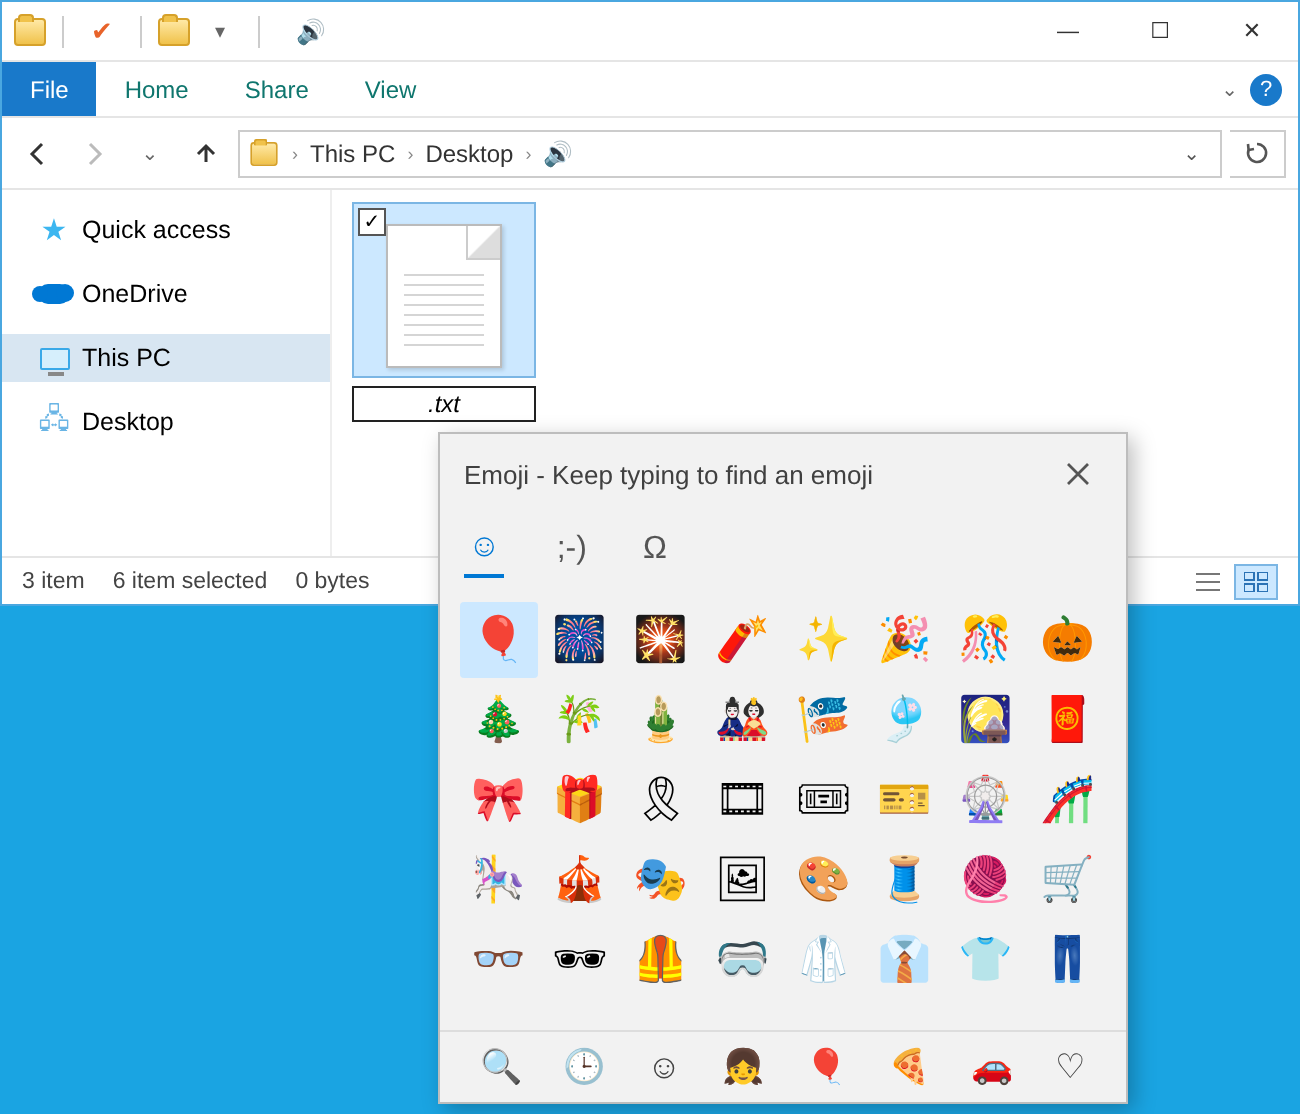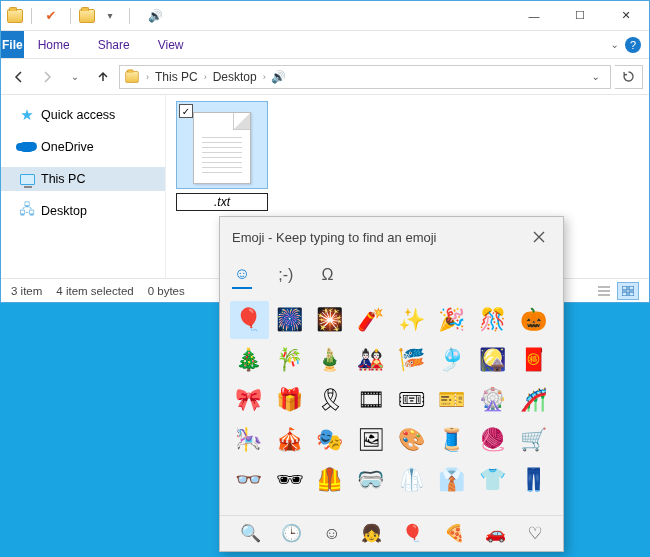--- a/index.html
+++ b/index.html
@@ -12,22 +12,22 @@
 .folder-ico::before { content:""; position:absolute; top:-3px; left:1px; width:6px; height:3px; background:#f0c24b; border:1px solid #d6a12a; border-bottom:none; border-radius:2px 2px 0 0;}
 .qat-sep { width:1px; height:16px; background:#ccc; margin:0 4px;}
 .qat-btn { width:22px; height:22px; display:flex; align-items:center; justify-content:center; color:#555; font-size:11px;}
 .qat-check { color:#e8632a; font-size:13px;}
 .title-text { margin-left: 10px; color:#555; font-size:12px;}
 .winbtns { margin-left:auto; display:flex;}
 .winbtn { width:46px; height:30px; display:flex; align-items:center; justify-content:center; font-size:11px; color:#333;}
 
 
 .ribbon { height: 28px; display:flex; align-items:stretch; border-bottom:1px solid #e5e5e5; font-size:12px;}
-.ribbon-file { background:#1979ca; color:#fff; padding:0 1px; display:flex; align-items:center;font-weight:bold;}
-.ribbon-tab { padding:0 14px; display:flex; align-items:center; color:#4c1d95;}
+.ribbon-file { background:#1979ca; color:#fff; padding:0 14px; display:flex; align-items:center;}
+.ribbon-tab { padding:0 14px; display:flex; align-items:center; color:#0f766e;}
 .ribbon-right { margin-left:auto; display:flex; align-items:center; padding-right:8px; gap:6px;}
 .help-icon { width:16px; height:16px; border-radius:50%; background:#1979ca; color:#fff; font-size:11px; display:flex; align-items:center; justify-content:center;}
 
 
 .navbar { height:36px; display:flex; align-items:center; padding:0 6px; gap:4px; border-bottom:1px solid #e5e5e5;}
 .nav-arrow { width:24px; height:24px; display:flex; align-items:center; justify-content:center; color:#777;}
 .nav-arrow.enabled { color:#333;}
 .breadcrumb { flex:1; height:24px; border:1px solid #ccc; display:flex; align-items:center; padding:0 4px; gap:2px; font-size:12px; color:#333; background:#fff;}
 .bc-sep { color:#888; font-size:9px; padding:0 4px;}
 .bc-dd { margin-left:auto; color:#555; font-size:10px; padding:0 6px;}
@@ -191,21 +191,21 @@
               <div class="doc-lines"></div>
             </div>
         </div>
         <div class="file-name">.txt</div>
       </div>
     </div>
   </div>
 
   <div class="statusbar">
     <span>3 item</span>
-    <span>4 item selected</span>
+    <span>6 item selected</span>
     <span>0 bytes</span>
     <div class="status-right">
       <div class="view-btn">
         <svg width="12" height="10" viewBox="0 0 12 10">
             <path d="M0 1h12M0 5h12M0 9h12" stroke="#777"></path>
           </svg>
       </div>
       <div class="view-btn sel">
         <svg width="12" height="10" viewBox="0 0 12 10">
             <rect x="0" y="0" width="5" height="4" fill="none" stroke="#2a72b5"></rect>

